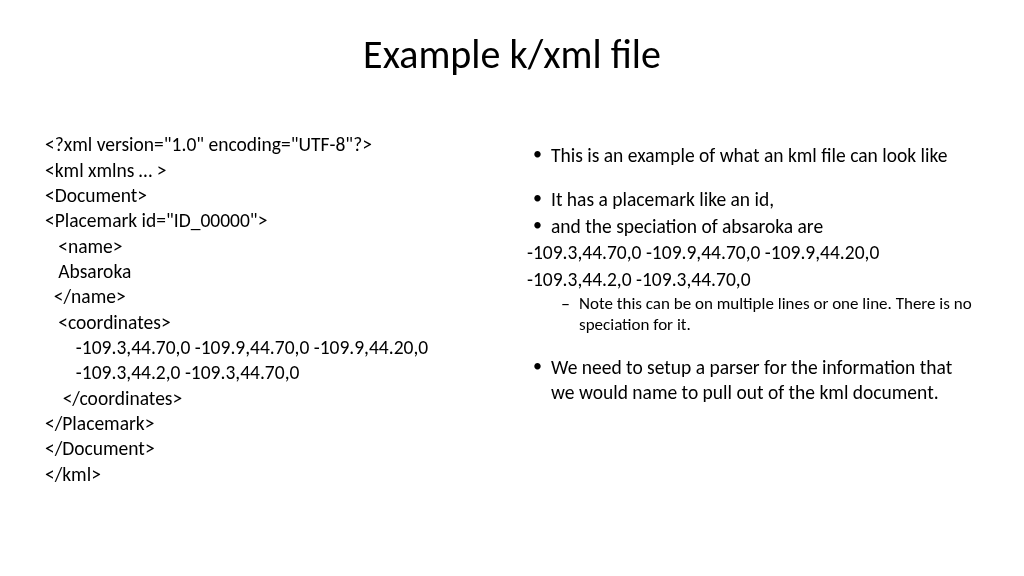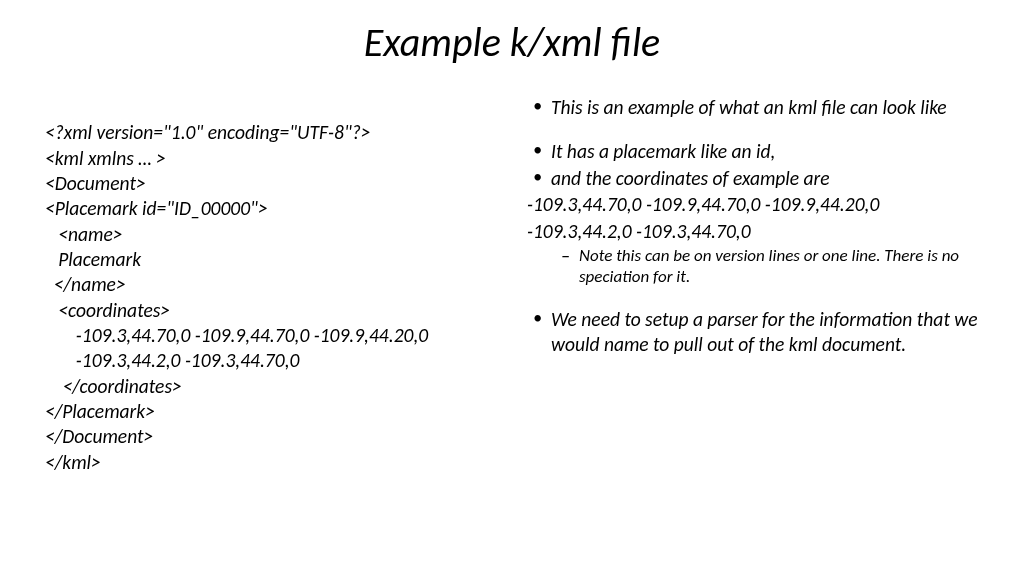--- a/index.html
+++ b/index.html
@@ -7,22 +7,21 @@
     width: 1024px;
     height: 576px;
     background: #ffffff;
     font-family: Calibri, Arial, sans-serif;
     color: #000000;
     overflow: hidden;
   }
   .slide {
     width: 100%;
     height: 100%;
-    padding: 12px 45px 30px 45px;
-    font-style: italic;
+    padding: 24px 45px 30px 45px;
   }
   .title {
     text-align: center;
     font-size: 40px;
     font-weight: 400;
     margin-bottom: 28px;
     margin-top: 6px;
   }
   .columns {
     display: flex;
@@ -31,20 +30,21 @@
   .left-col {
     flex: 1;
     font-size: 19.5px;
     line-height: 1.3;
     white-space: pre-wrap;
   }
   .right-col {
     flex: 1;
     font-size: 19.5px;
     line-height: 1.25;
+    margin-top: 36px;
   }
   .right-col ul {
     list-style: none;
   }
   .right-col li {
     position: relative;
     padding-left: 24px;
     margin-bottom: 2px;
   }
   .right-col li.spaced {
@@ -78,39 +78,39 @@
   <h1 class="title">Example k/xml file</h1>
 
   <div class="columns">
 
     <div class="left-col">
 <span>&lt;?xml version="1.0" encoding="UTF-8"?&gt;</span>
 <span>&lt;kml xmlns … &gt;</span>
 <span>&lt;Document&gt;</span>
 <span>&lt;Placemark id="ID_00000"&gt;</span>
 <span>   &lt;name&gt;</span>
-<span>   Placemark</span>
+<span>   Absaroka</span>
 <span>  &lt;/name&gt;</span>
 <span>   &lt;coordinates&gt;</span>
 <span>       -109.3,44.70,0 -109.9,44.70,0 -109.9,44.20,0</span>
 <span>       -109.3,44.2,0 -109.3,44.70,0</span>
 <span>    &lt;/coordinates&gt;</span>
 <span>&lt;/Placemark&gt;</span>
 <span>&lt;/Document&gt;</span>
 <span>&lt;/kml&gt;</span>
 </div>
 
     <div class="right-col">
       <ul>
         <li>This is an example of what an kml file can look like</li>
         <li class="spaced">It has a placemark like an id,</li>
-        <li>and the coordinates of example are</li>
+        <li>and the speciation of absaroka are</li>
       </ul>
       <div class="coord-line">-109.3,44.70,0 -109.9,44.70,0 -109.9,44.20,0</div>
       <div class="coord-line">-109.3,44.2,0 -109.3,44.70,0</div>
       <ul>
-        <li class="sub">Note this can be on version lines or one line. There is no speciation for it.</li>
+        <li class="sub">Note this can be on multiple lines or one line. There is no speciation for it.</li>
         <li class="spaced">We need to setup a parser for the information that we would name to pull out of the kml document.</li>
       </ul>
     </div>
 
   </div>
 </div>
 
 </body></html>

